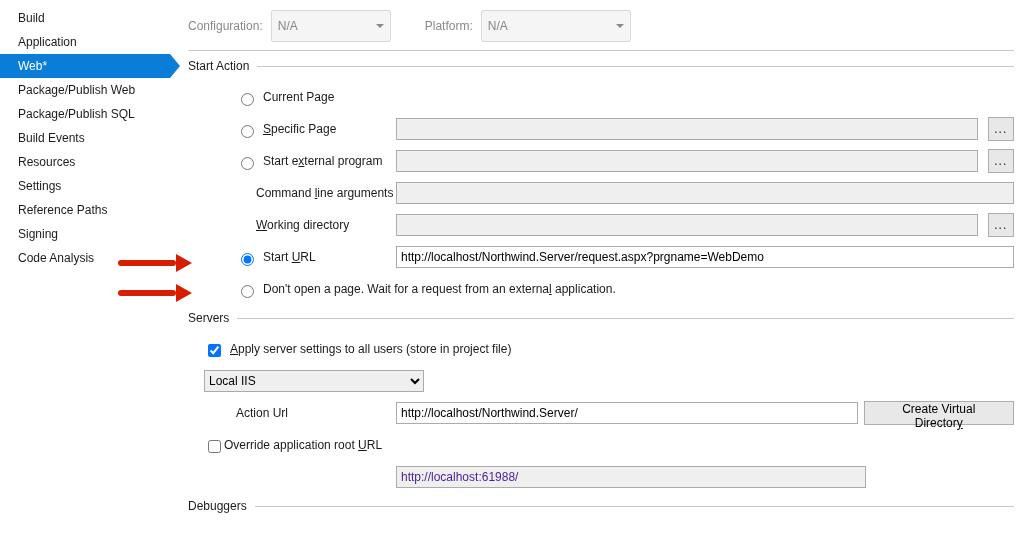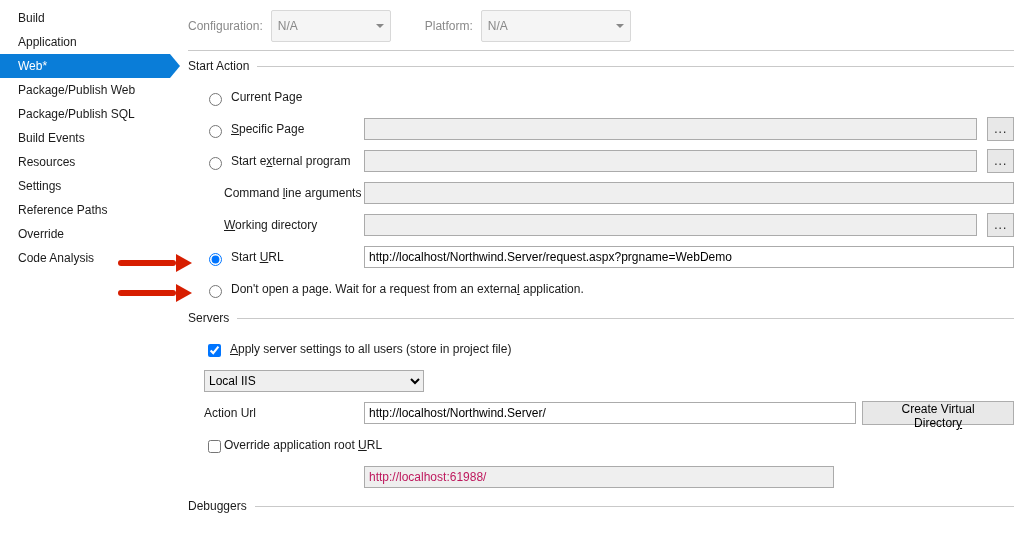--- a/index.html
+++ b/index.html
@@ -107,33 +107,34 @@
       display: flex;
       align-items: center;
       min-height: 28px;
       margin-bottom: 4px;
     }
     .row .col-left {
       width: 160px;
       display:flex;
       align-items:center;
       gap:6px;
+      margin-left:32px;
     }
     .row .col-mid { flex: 1; display:flex; align-items:center; gap:6px; }
     .txt {
       width: 100%;
       height: 22px;
       border: 1px solid #ababab;
       padding: 2px 4px;
       font-family: inherit;
       font-size: 12px;
     }
     .txt[disabled], .txt.readonly {
       background: #efefef;
-      color: #be185d;
+      color: #4c1d95;
     }
     .sqbtn {
       width: 28px;
       height: 24px;
       border: 1px solid #adadad;
       background: #e8e8e8;
       display:flex;align-items:center;justify-content:center;
       margin-left:4px;
       cursor:pointer;
     }
@@ -192,21 +193,21 @@
   <div class="sidebar">
     <div class="side-item"><span>Build</span></div>
     <div class="side-item"><span>Application</span></div>
     <div class="side-item active"><span>Web*</span></div>
     <div class="side-item"><span>Package/Publish Web</span></div>
     <div class="side-item"><span>Package/Publish SQL</span></div>
     <div class="side-item"><span>Build Events</span></div>
     <div class="side-item"><span>Resources</span></div>
     <div class="side-item"><span>Settings</span></div>
     <div class="side-item"><span>Reference Paths</span></div>
-    <div class="side-item"><span>Override</span></div>
+    <div class="side-item"><span>Signing</span></div>
     <div class="side-item"><span>Code Analysis</span></div>
   </div>
 
   <div class="main">
 
     <div class="cfgrow">
       <span class="cfg-label">Configuration:</span>
       <span class="cfg-combo">
         <span>N/A</span>
         <span class="chev"></span>

